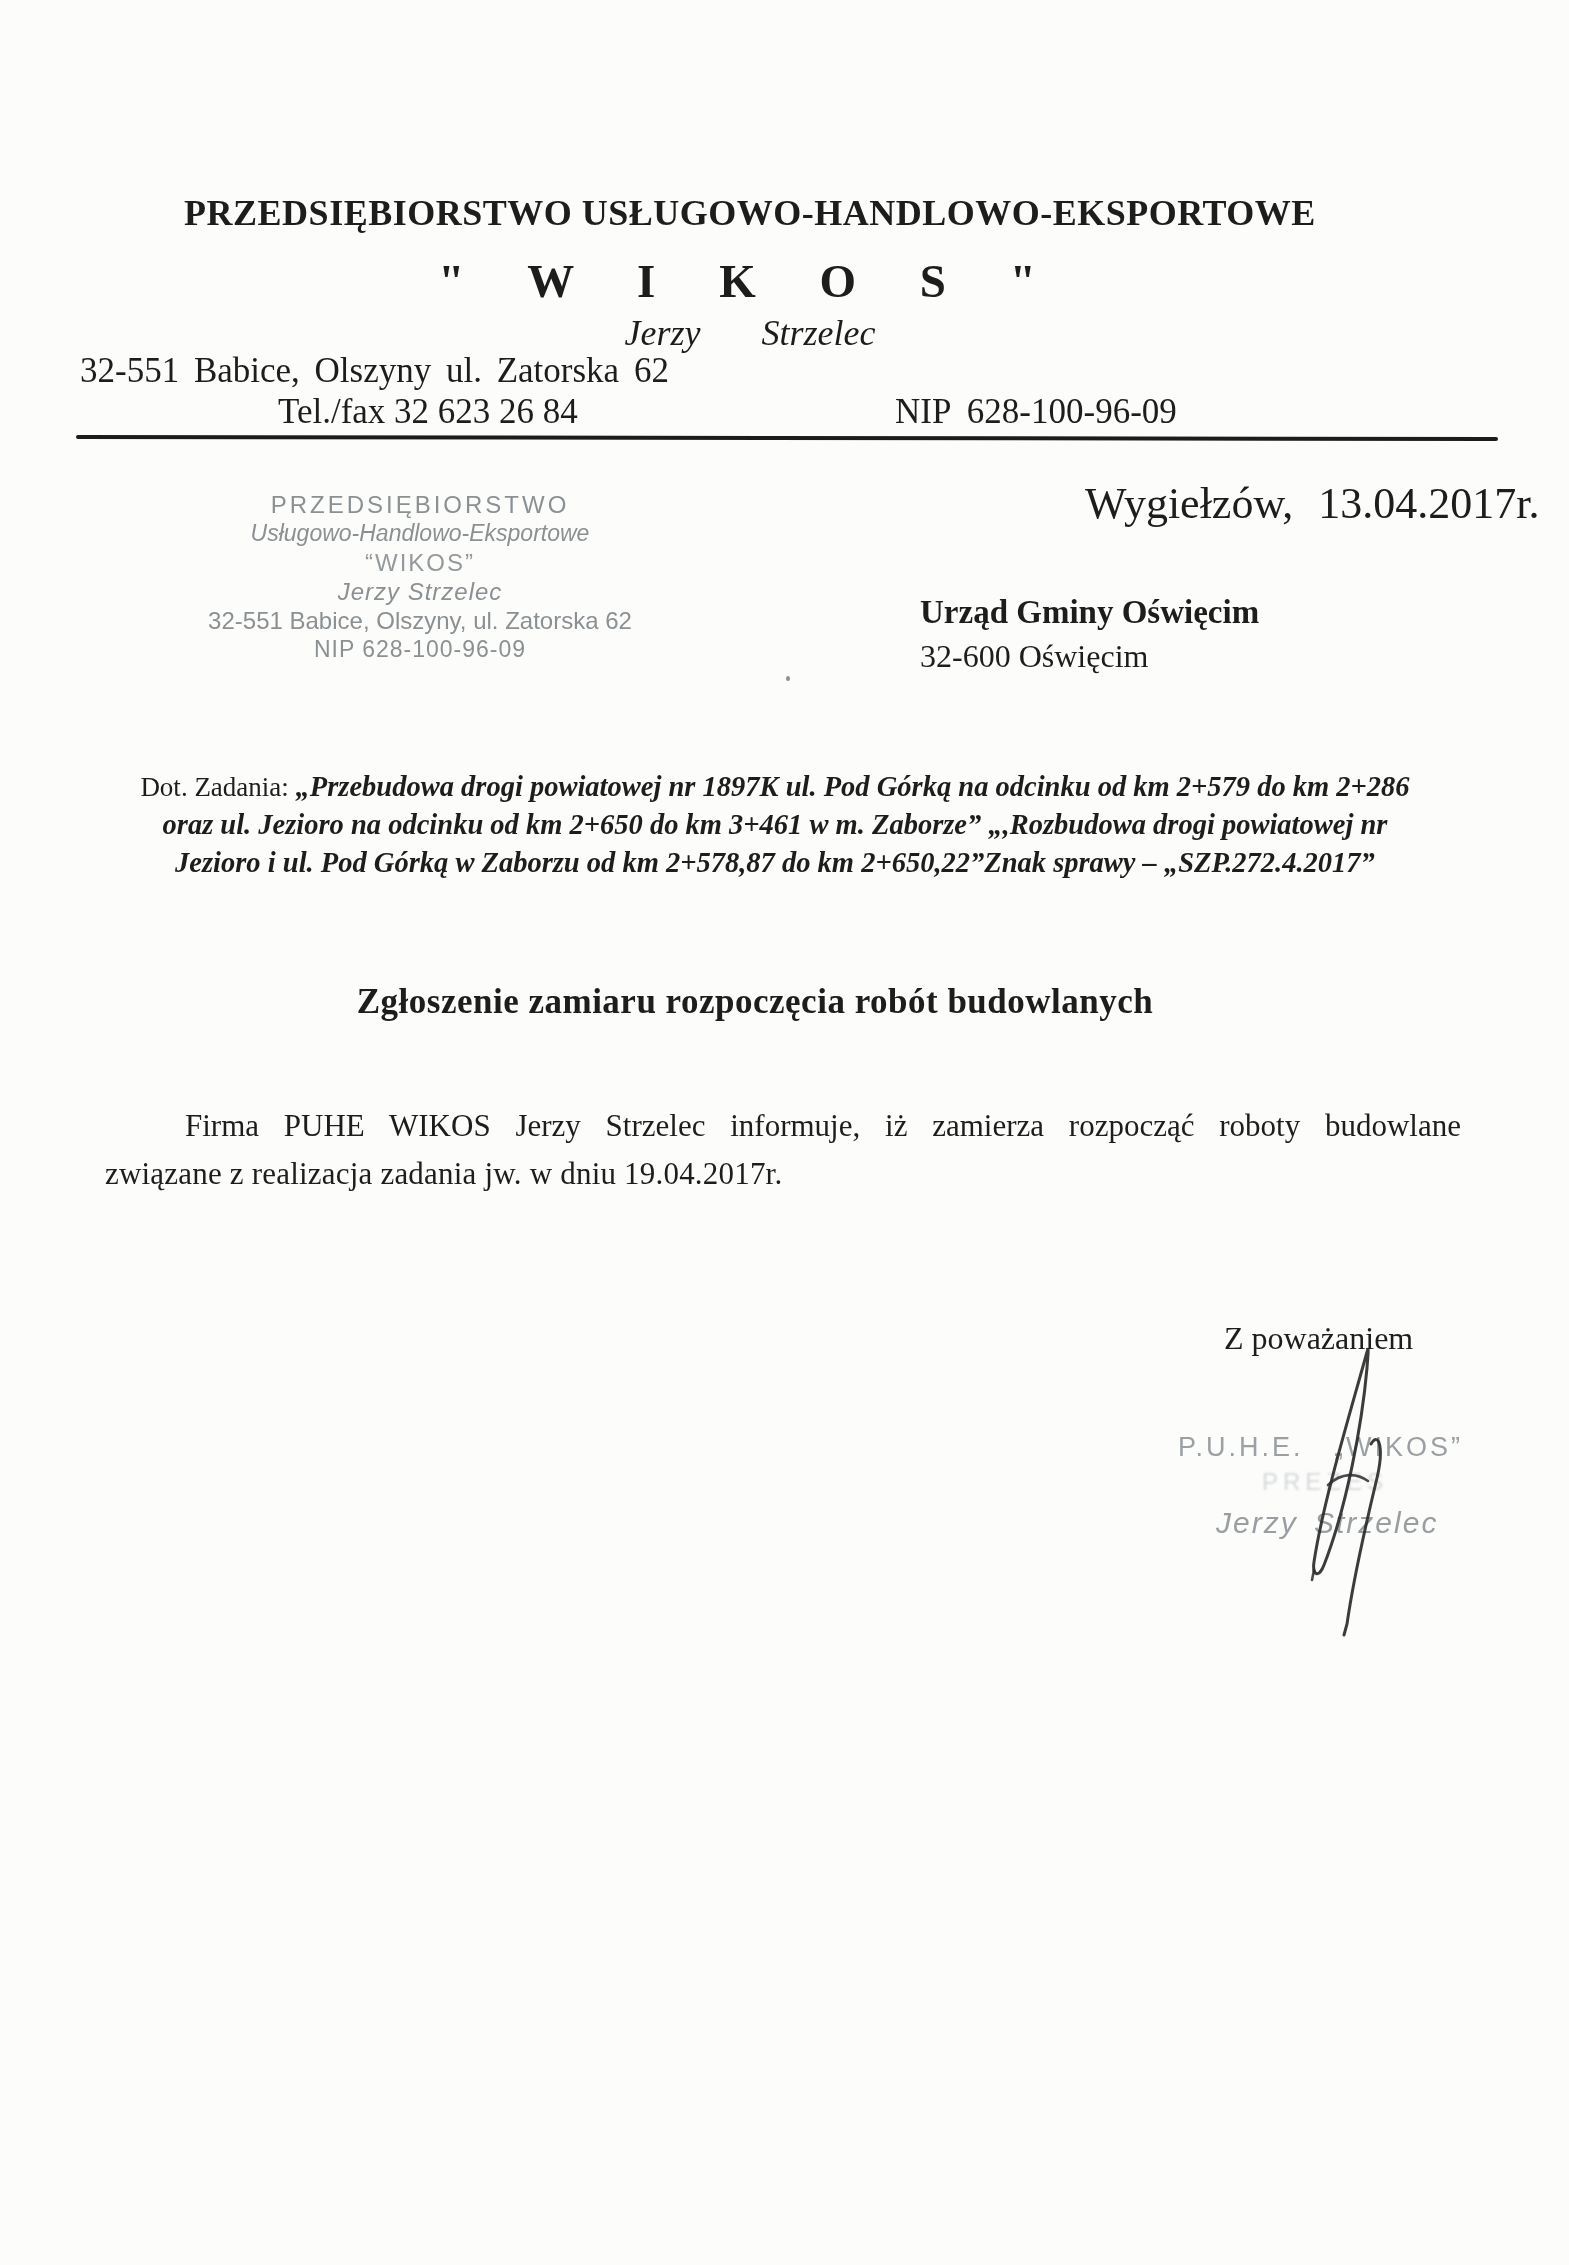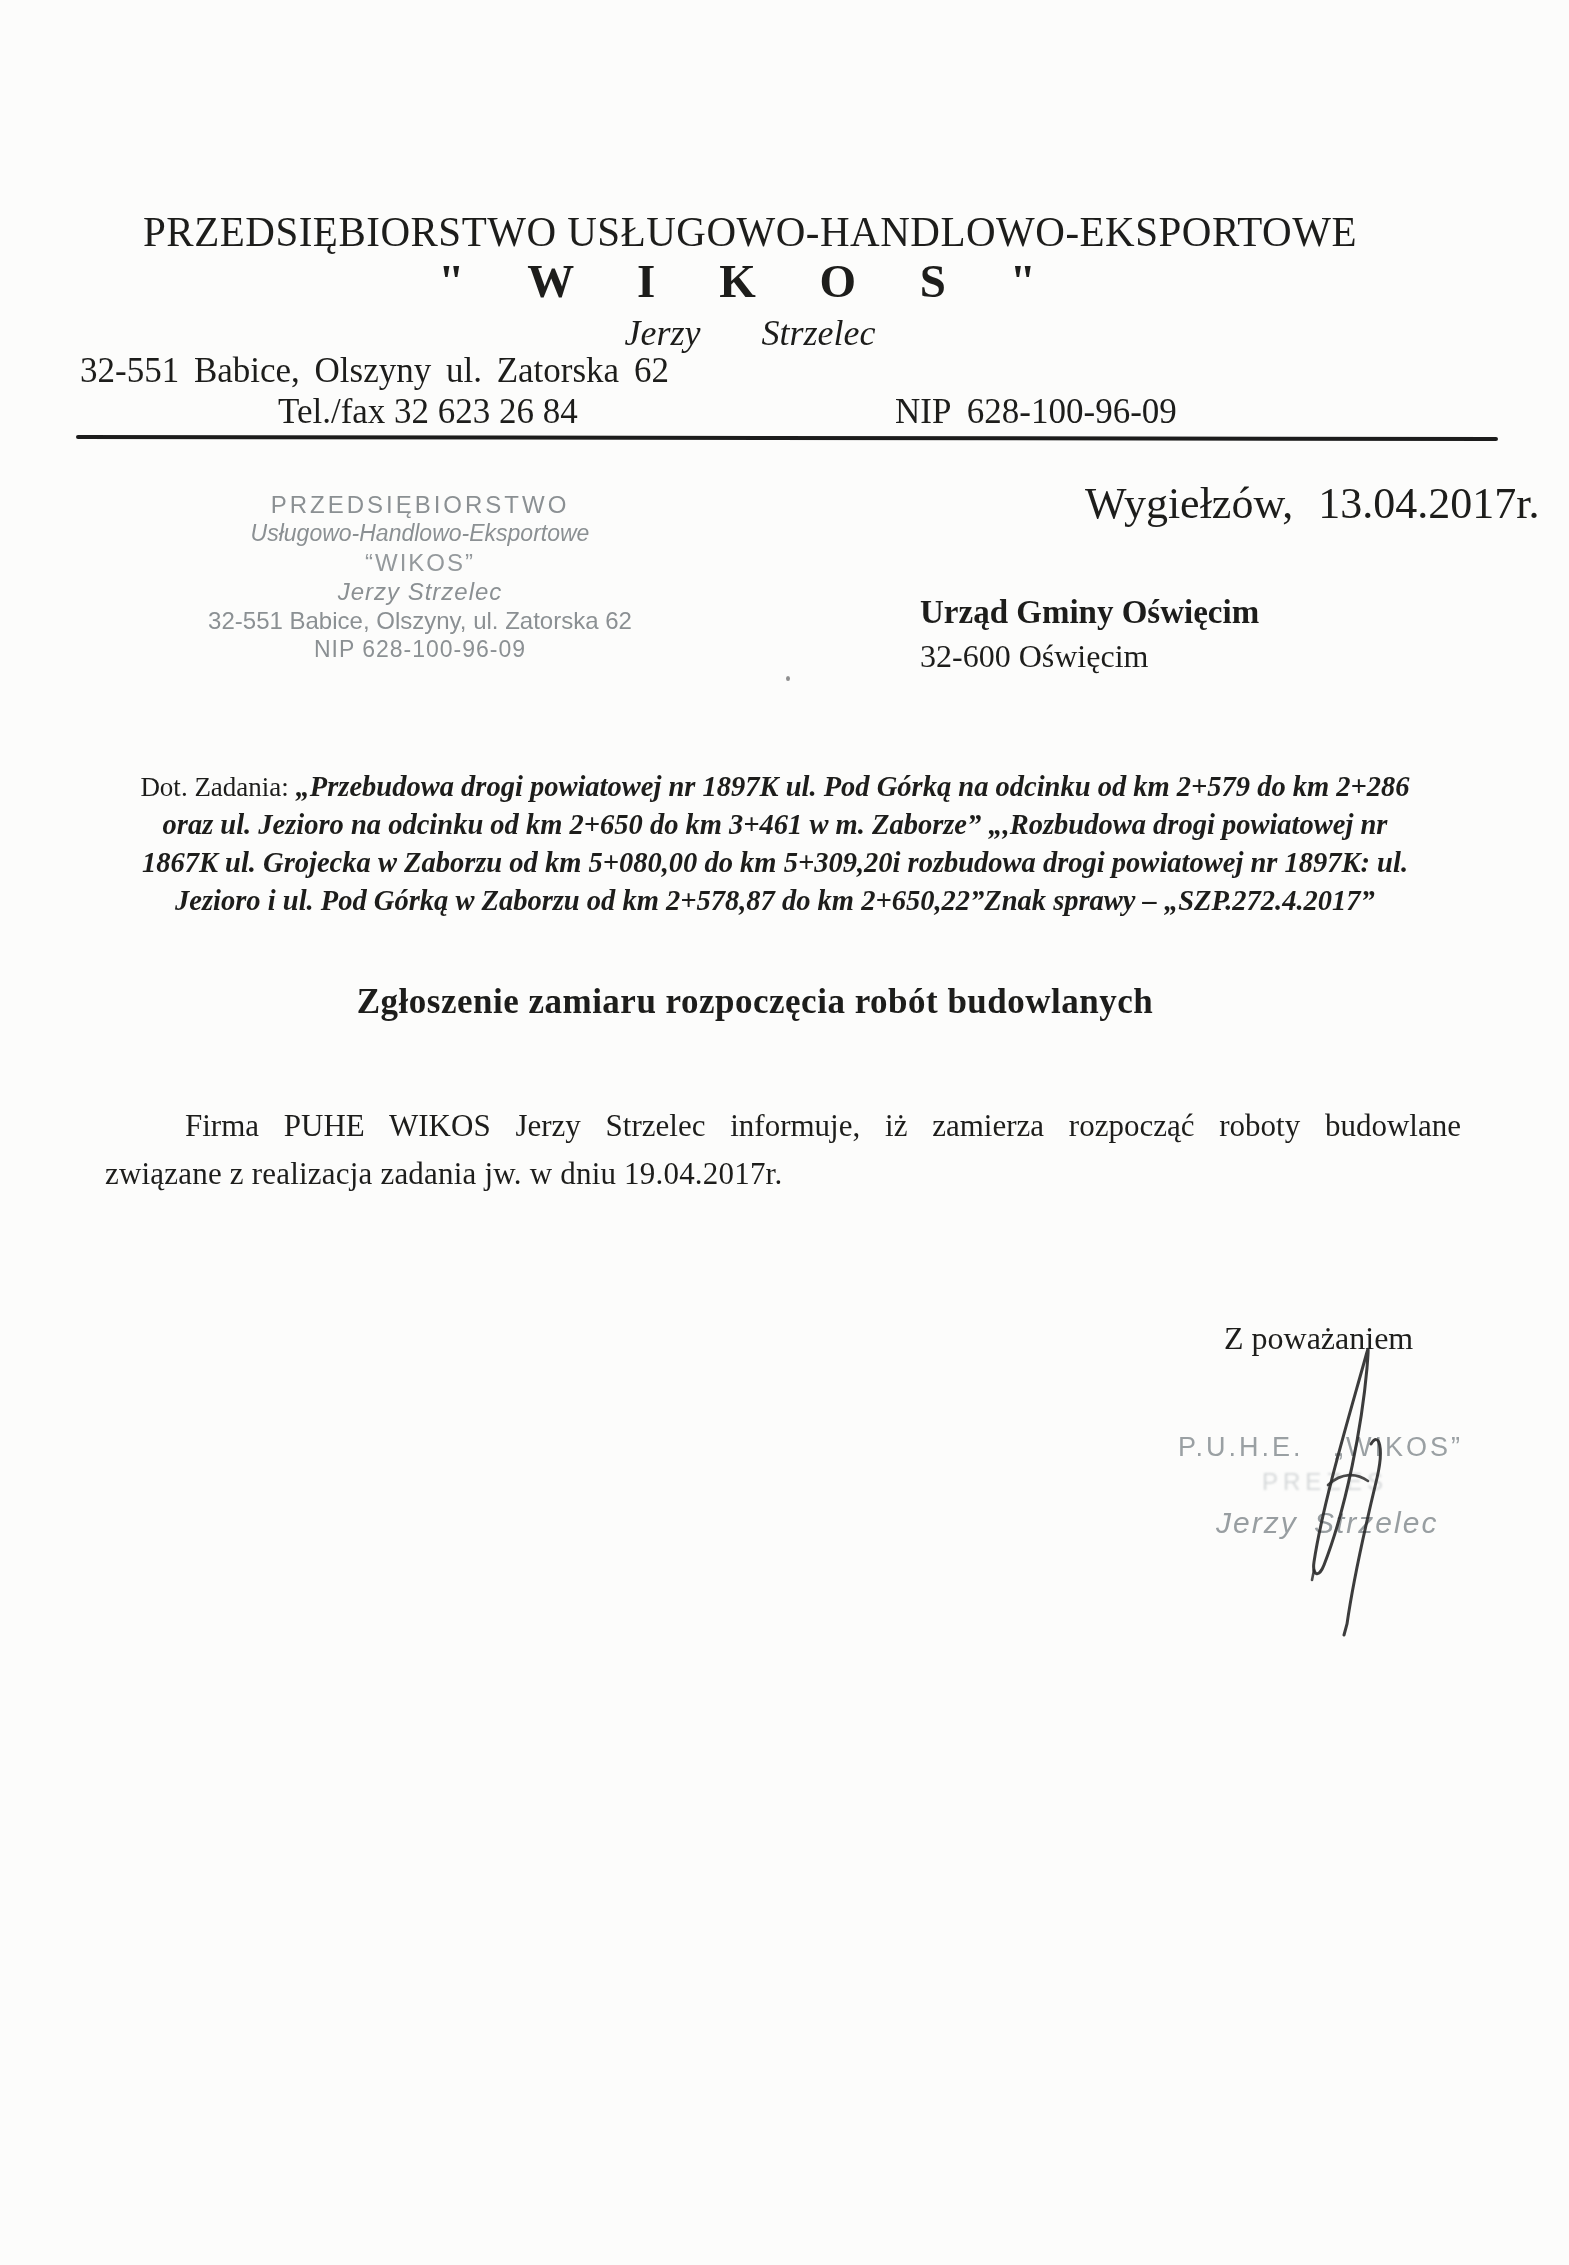--- a/index.html
+++ b/index.html
@@ -8,25 +8,26 @@
     width:1569px;height:2265px;
     margin:0 auto;
     background:#fcfcfb;
     color:#1d1d1b;
     font-family:"Liberation Serif", serif;
     overflow:hidden;
   }
   .abs{position:absolute;}
   
   .lh-company{
-    left:80px;top:208px;width:1340px;
+    left:80px;top:192px;width:1340px;
     text-align:center;
-    font-size:41px;letter-spacing:.5px;
+    font-size:36px;letter-spacing:.5px;
     transform:scaleY(1.02);
     white-space:nowrap;
+    font-weight:bold;
   }
   .lh-brand{
     left:80px;top:254px;width:1340px;
     text-align:center;
     font-size:47px;font-weight:bold;
     letter-spacing:26px;
     white-space:nowrap;
   }
   .lh-owner{
     left:80px;top:312px;width:1340px;
@@ -141,21 +142,20 @@
   <div class="abs recipient">
     <div class="r-name">Urząd Gminy Oświęcim</div>
     <div>32-600 Oświęcim</div>
   </div>
 
   <div class="abs scan-dot"></div>
 
   <div class="abs subject">
     <div><span class="prefix">Dot. Zadania: </span><span>„Przebudowa drogi powiatowej nr 1897K ul. Pod Górką na odcinku od km 2+579 do km 2+286</span></div>
     <div>oraz ul. Jezioro na odcinku od km 2+650 do km 3+461 w m. Zaborze” „,Rozbudowa drogi powiatowej nr</div>
-    <div>1867K ul. Grojecka w Zaborzu od km 5+080,00 do km 5+309,20i rozbudowa drogi powiatowej nr 1897K: ul.</div>
     <div>Jezioro i ul. Pod Górką w Zaborzu od km 2+578,87 do km 2+650,22”Znak sprawy – „SZP.272.4.2017”</div>
   </div>
 
   <div class="abs body-l1">Firma PUHE WIKOS Jerzy Strzelec informuje, iż zamierza rozpocząć roboty budowlane</div>
 
   <div class="abs title">Zgłoszenie zamiaru rozpoczęcia robót budowlanych</div>
   <div class="abs body-l2">związane z realizacja zadania jw. w dniu 19.04.2017r.</div>
 
   <div class="abs closing">Z poważaniem</div>
 

